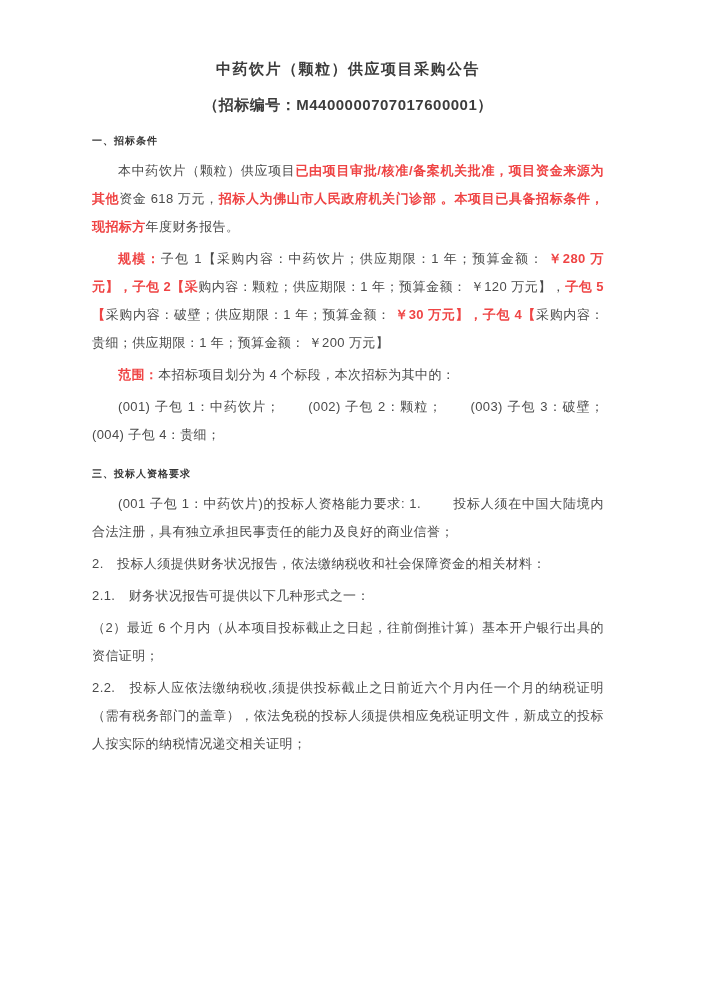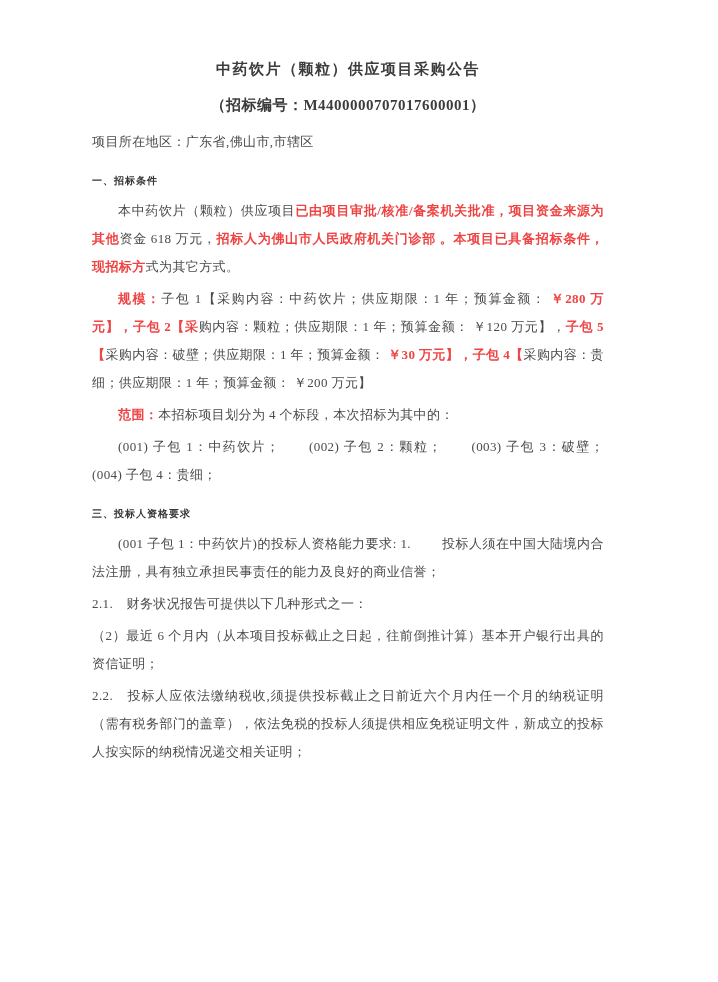--- a/index.html
+++ b/index.html
@@ -3,21 +3,21 @@
 <meta charset="utf-8">
 <style>
   html,body{margin:0;padding:0;background:#ffffff;}
   .page{
     position:relative;
     width:718px;
     height:982px;
     box-sizing:border-box;
     background:#ffffff;
     padding:58px 114px 30px 92px;
-    font-family:Liberation Serif, serif;
+    font-family:Liberation Sans, sans-serif;
     color:#474747;
     overflow:hidden;
     border-radius:16px;
   }
   .title{
     margin:0;
     text-align:center;
     font-size:15px;
     font-weight:700;
     letter-spacing:1.5px;
@@ -54,30 +54,30 @@
   }
 </style>
 </head>
 <body>
 
 <div class="page">
 
   <h1 class="title">中药饮片（颗粒）供应项目采购公告</h1>
   <h2 class="subtitle">（招标编号：M4400000707017600001）</h2>
 
-  <p class="body loc">项目所在地区：广东省,佛山市,市辖区</p>
 
   <h3 class="sec">一、招标条件</h3>
-  <p class="body ind"><span>本中药饮片（颗粒）供应项目</span><span class="b">已由项目审批/核准/备案机关批准，项目资金来源为其他</span><span>资金 618 万元，</span><span class="b">招标人为佛山市人民政府机关门诊部 。本项目已具备招标条件，现招标方</span><span>式为其它方式。</span></p>
+  <p class="body ind"><span>本中药饮片（颗粒）供应项目</span><span class="b">已由项目审批/核准/备案机关批准，项目资金来源为其他</span><span>资金 618 万元，</span><span class="b">招标人为佛山市人民政府机关门诊部 。本项目已具备招标条件，现招标方</span><span>年度财务报告。</span></p>
 
   <p class="body ind"><span class="b">规模：</span><span>子包 1【采购内容：中药饮片；供应期限：1 年；预算金额： </span><span class="b">￥280 万元】，子包 2【采</span><span>购内容：颗粒；供应期限：1 年；预算金额： ￥120 万元】，</span><span class="b">子包 5【</span><span>采购内容：破壁；供应期限：1 年；预算金额： </span><span class="b">￥30 万元】，子包 4【</span><span>采购内容：贵细；供应期限：1 年；预算金额： ￥200 万元】</span></p>
   <p class="body ind"><span class="b">范围：</span><span>本招标项目划分为 4 个标段，本次招标为其中的：</span></p>
   <p class="body ind">(001) 子包 1：中药饮片；　　(002) 子包 2：颗粒；　　(003) 子包 3：破壁；　　(004) 子包 4：贵细；</p>
 
   <h3 class="sec">三、投标人资格要求</h3>
   <div>
       <p class="body ind">(001 子包 1：中药饮片)的投标人资格能力要求: 1.　　 投标人须在中国大陆境内合法注册，具有独立承担民事责任的能力及良好的商业信誉；</p>
+      <p class="body">2.　投标人须提供财务状况报告，依法缴纳税收和社会保障资金的相关材料：</p>
       <p class="body">2.1.　财务状况报告可提供以下几种形式之一：</p>
       <p class="body">（2）最近 6 个月内（从本项目投标截止之日起，往前倒推计算）基本开户银行出具的资信证明；</p>
       <p class="body">2.2.　投标人应依法缴纳税收,须提供投标截止之日前近六个月内任一个月的纳税证明（需有税务部门的盖章），依法免税的投标人须提供相应免税证明文件，新成立的投标人按实际的纳税情况递交相关证明；</p>
     </div>
 
 </div>
 
 </body></html>

